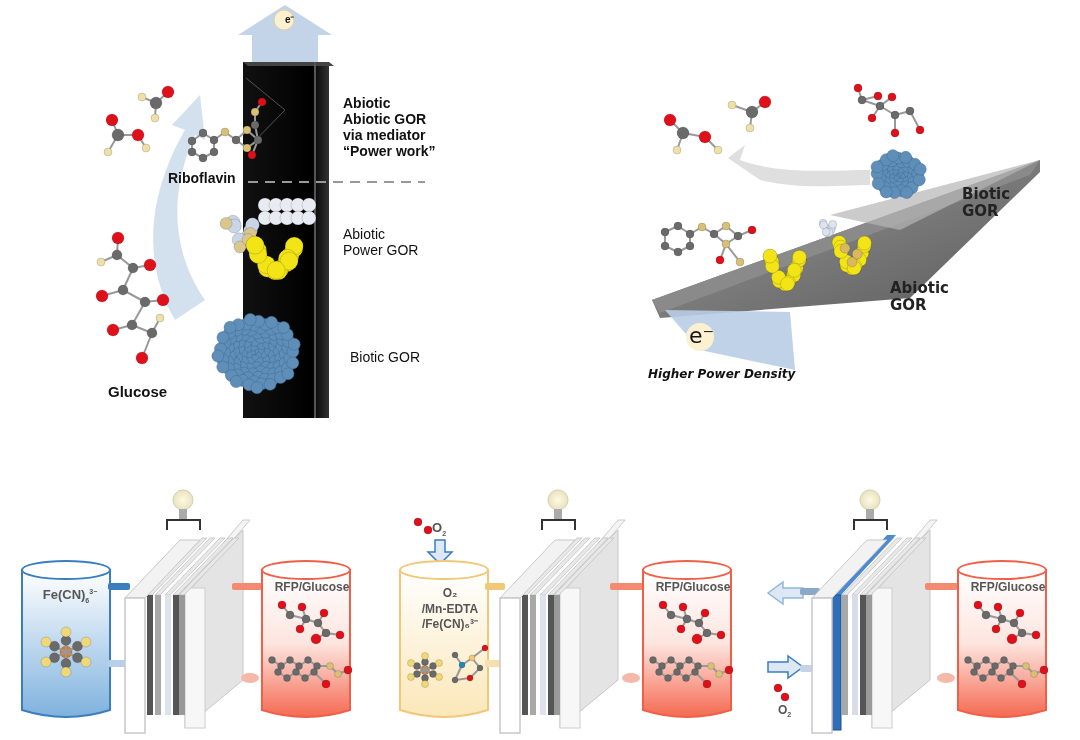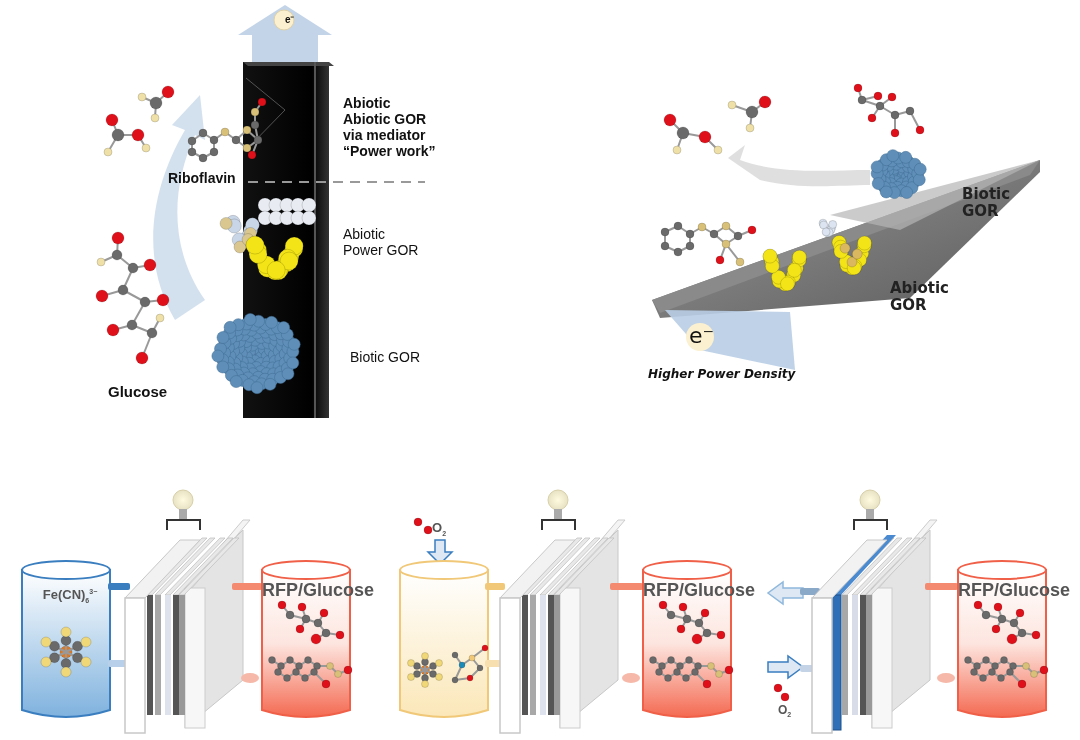--- a/index.html
+++ b/index.html
@@ -1,21 +1,21 @@
 <!DOCTYPE html>
 <html><head>
 <meta charset="utf-8">
 <style>
   html,body{margin:0;padding:0;background:#fff;}
   #canvas{position:relative;width:1080px;height:740px;overflow:hidden;background:#fff;font-family:"Liberation Sans",sans-serif;}
   svg{position:absolute;left:0;top:0;}
   .lbl{position:absolute;color:#111;font-family:"Liberation Sans",sans-serif;line-height:1.15;}
   .b{font-weight:bold;}
   .gor-r{font-family:"DejaVu Sans",sans-serif;font-weight:bold;color:#222;font-size:15px;}
-  .tankt{position:absolute;font-weight:bold;color:#555;font-size:18px;text-align:center;font-family:"Liberation Sans",sans-serif;}
+  .tankt{position:absolute;font-weight:bold;color:#555;font-size:12px;text-align:center;font-family:"Liberation Sans",sans-serif;}
   sub,sup{font-size:7px;}
 </style>
 </head>
 <body>
 
 <div id="canvas">
 <svg width="1080" height="740" viewBox="0 0 1080 740">
   <defs>
     <linearGradient id="elec" x1="0" y1="0" x2="1" y2="0">
       <stop offset="0" stop-color="#111"></stop>
@@ -788,17 +788,22 @@
 <div class="lbl gor-r" style="left:890px;top:280px;">
   <div>Abiotic</div>
   <div>GOR</div>
 </div>
 <div class="lbl" style="left:648px;top:368px;font-size:12px;font-weight:bold;font-style:italic;font-family:'DejaVu Sans',sans-serif;">Higher Power Density</div>
 
 <div class="tankt" style="left:35px;top:587px;width:70px;font-size:13px;"><span>Fe(CN)</span><sub>6</sub><sup>3−</sup></div>
 <div class="tankt" style="left:262px;top:580px;width:100px;">RFP/Glucose</div>
 
 <div class="tankt" style="left:432px;top:520px;font-size:13px;"><span>O</span><sub>2</sub></div>
+<div class="tankt" style="left:400px;top:586px;width:100px;font-size:12px;line-height:1.3;">
+  <div>O₂</div>
+  <div>/Mn-EDTA</div>
+  <div>/Fe(CN)₆³⁻</div>
+</div>
 <div class="tankt" style="left:643px;top:580px;width:100px;">RFP/Glucose</div>
 
 <div class="tankt" style="left:778px;top:703px;font-size:12px;"><span>O</span><sub>2</sub></div>
 <div class="tankt" style="left:958px;top:580px;width:100px;">RFP/Glucose</div>
 </div>
 
 </body></html>

